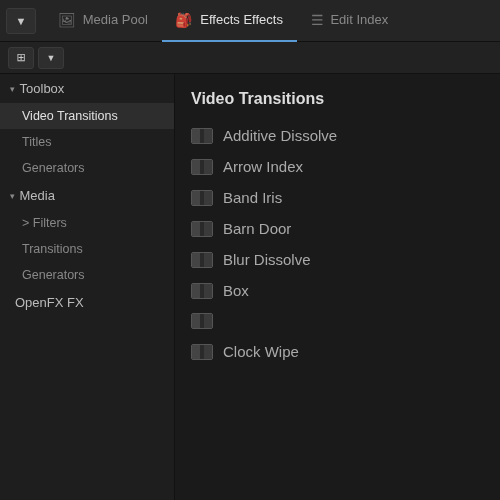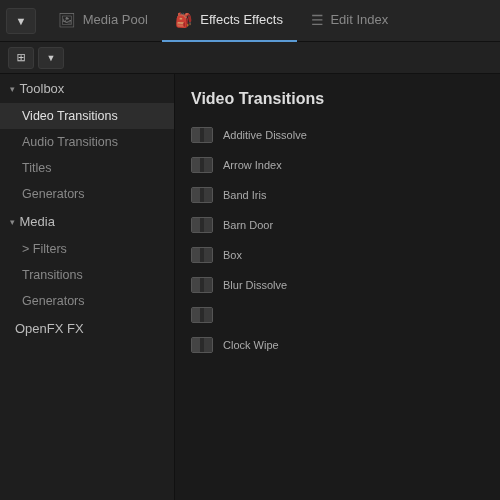--- a/index.html
+++ b/index.html
@@ -147,21 +147,21 @@
       font-weight: 600;
       padding: 0 16px 12px 16px;
     }
 
     .transition-item {
       display: flex;
       align-items: center;
       padding: 7px 16px;
       gap: 10px;
       color: #aaa;
-      font-size: 11px;
+      font-size: 15px;
       cursor: pointer;
     }
 
     .transition-icon {
       width: 22px;
       height: 16px;
       border: 1px solid #555;
       border-radius: 2px;
       background: #2a2a2a;
       display: flex;
@@ -233,23 +233,20 @@
   <div class="sidebar">
 
     <div class="sidebar-section-header">
       <span class="arrow">▾</span>
       <span>Toolbox</span>
     </div>
     <div class="sidebar-item active">
       <span>Video Transitions</span>
     </div>
     <div class="sidebar-item">
-      <span>Audio Transitions</span>
-    </div>
-    <div class="sidebar-item">
       <span>Titles</span>
     </div>
     <div class="sidebar-item">
       <span>Generators</span>
     </div>
 
     <div class="sidebar-section-header">
       <span class="arrow">▾</span>
       <span>Media</span>
     </div>
@@ -284,28 +281,28 @@
     <div class="transition-item">
       <div class="transition-icon"></div>
       <span>Band Iris</span>
     </div>
     <div class="transition-item">
       <div class="transition-icon"></div>
       <span>Barn Door</span>
     </div>
     <div class="transition-item">
       <div class="transition-icon"></div>
+      <span>Blur Dissolve</span>
+    </div>
+    <div class="transition-item">
+      <div class="transition-icon"></div>
       <span>Box</span>
     </div>
     <div class="transition-item">
       <div class="transition-icon"></div>
-      <span>Blur Dissolve</span>
-    </div>
-    <div class="transition-item">
-      <div class="transition-icon"></div>
     </div>
     <div class="transition-item">
       <div class="transition-icon"></div>
       <span>Clock Wipe</span>
     </div>
   </div>
 
 </div>
 
 </body></html>

